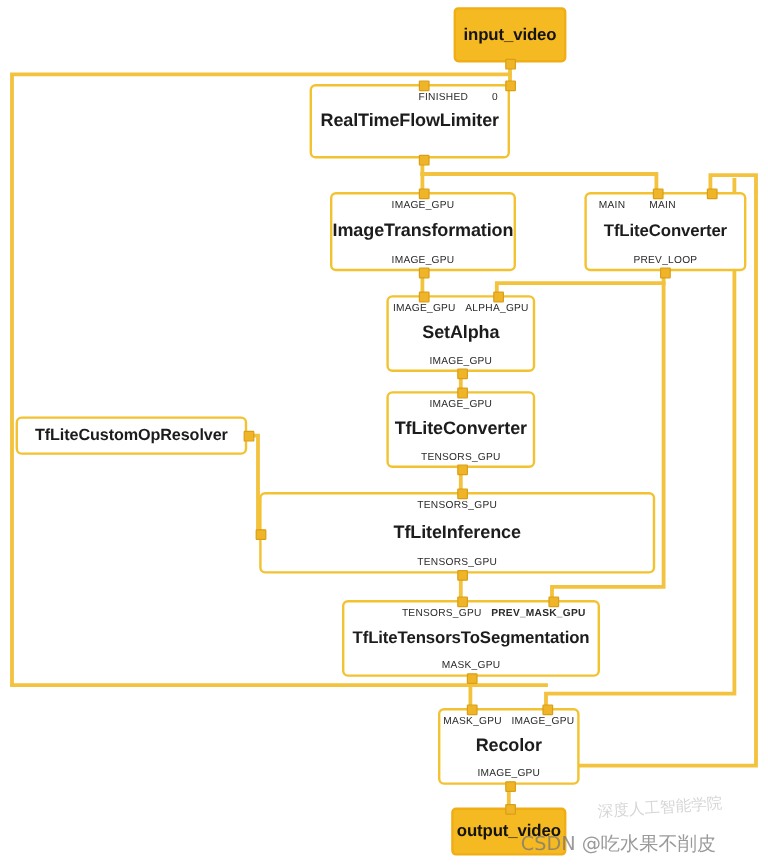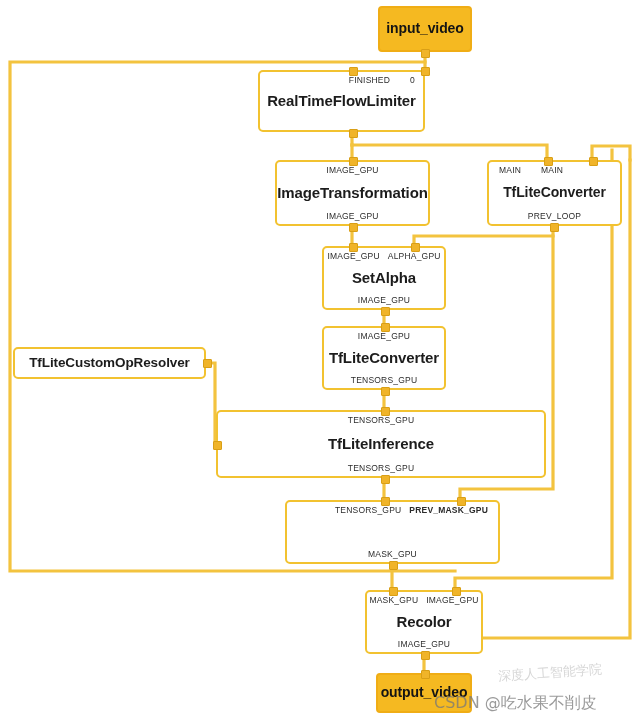--- a/index.html
+++ b/index.html
@@ -211,20 +211,21 @@
   <span class="side-label" style="left:224px;top:440px;">CUSTOM_OP_RESOLVER</span>
   <div class="dot" style="left:381px;top:407px;"></div>
   <div class="dot" style="left:213px;top:441px;"></div>
   <div class="dot" style="left:381px;top:475px;"></div>
 
   <div class="node" style="left:285px;top:500px;width:215px;height:64px;">
     <div class="ports in" style="justify-content:flex-end;padding-right:8px;">
       <span class="port-label" style="margin:0 6px;">TENSORS_GPU</span>
       <span class="port-label" style="margin:0 2px;font-weight:bold;">PREV_MASK_GPU</span>
     </div>
+    <span class="node-title" style="font-size:14px;">TfLiteTensorsToSegmentation</span>
     <div class="ports out" style="justify-content:center;">
       <span class="port-label">MASK_GPU</span>
     </div>
   </div>
   <div class="dot" style="left:381px;top:497px;"></div>
   <div class="dot" style="left:457px;top:497px;"></div>
   <div class="dot" style="left:389px;top:561px;"></div>
 
   <div class="node" style="left:365px;top:590px;width:118px;height:64px;">
     <div class="ports in">

